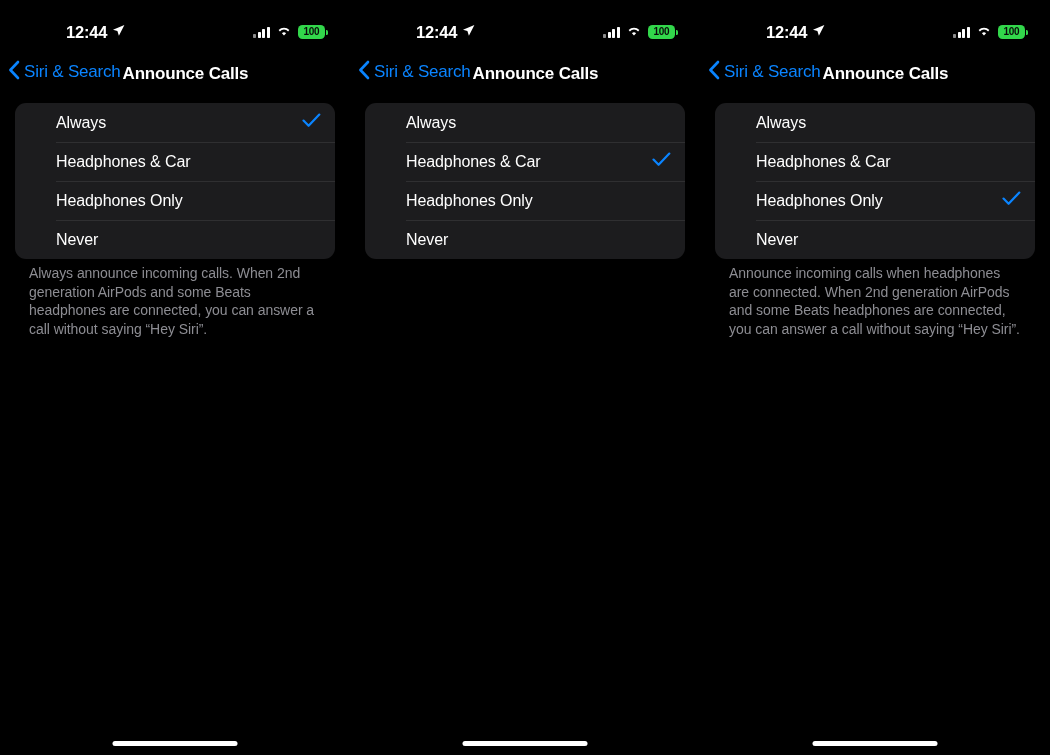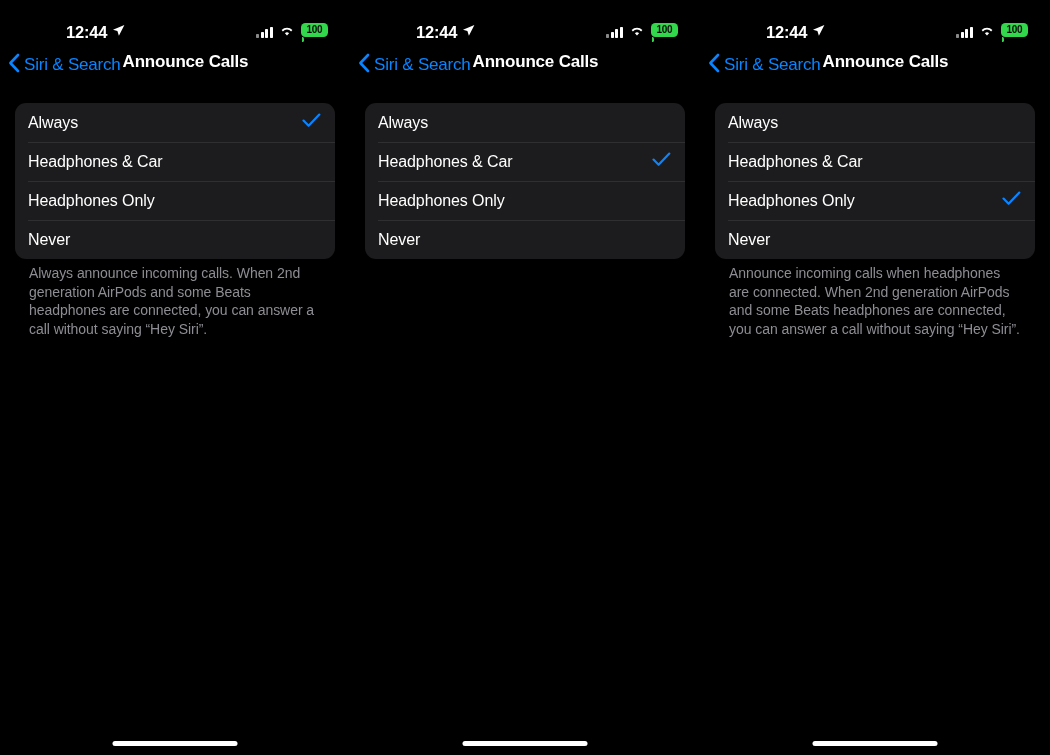--- a/index.html
+++ b/index.html
@@ -63,21 +63,21 @@
     background:#fff;
     border-radius:0.7px;
   }
   .sig-bars i:nth-child(1){ height:3.5px; background:#8a8a8a;}
   .sig-bars i:nth-child(2){ height:6px; }
   .sig-bars i:nth-child(3){ height:8.5px; }
   .sig-bars i:nth-child(4){ height:11px; }
   .wifi { display:block; }
   .battery {
     display:flex;
-    flex-direction:column;
+    align-items:center;
   }
   .batt-pill {
     background:#32D74B;
     border-radius:4.5px;
     height:14px;
     min-width:27px;
     display:flex;
     align-items:center;
     justify-content:center;
     padding:0 2px;
@@ -92,25 +92,25 @@
   .batt-nub {
     width:2px; height:5px;
     background:#32D74B;
     border-radius:0 1.5px 1.5px 0;
     margin-left:1px;
   }
 
   
   .nav-bar {
     position:absolute;
-    top:52px; left:8px; right:0;
+    top:52px; left:0; right:0;
     height:32px;
     display:flex;
-    align-items:flex-start;
-    padding-left:0;
+    align-items:flex-end;
+    padding-left:8px;
   }
   .back-btn {
     display:flex;
     align-items:center;
     gap:4px;
     cursor:pointer;
   }
   .chev { display:block; margin-top:1px; }
   .back-label {
     color:#0A84FF;
@@ -127,20 +127,21 @@
 
   
   .card {
     position:absolute;
     top:103px;
     left:15px;
     right:15px;
     background:#1C1C1E;
     border-radius:11px;
     overflow:hidden;
+    padding-left:28px;
   }
   .row {
     position:relative;
     height:39px;
     display:flex;
     align-items:center;
     padding:0 14px 0 13px;
     cursor:pointer;
   }
   .row + .row::before {

